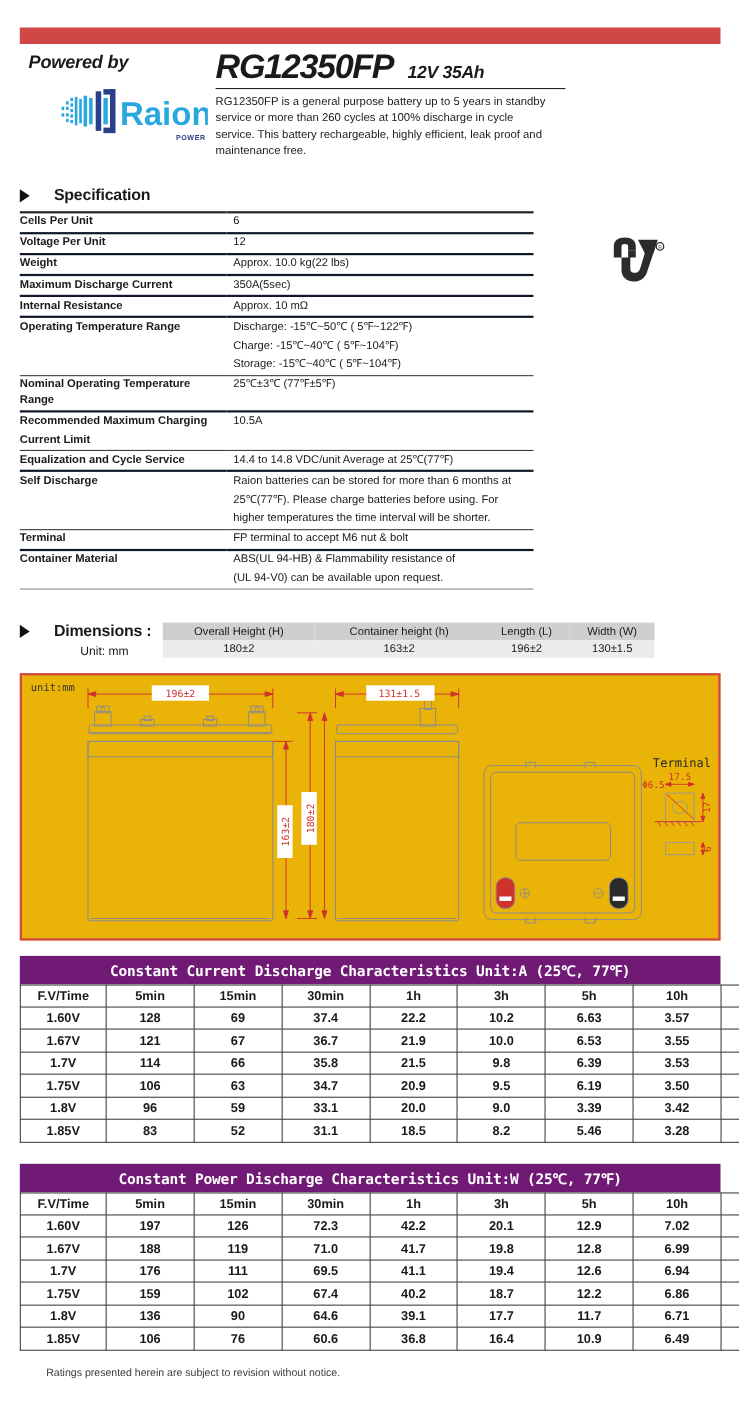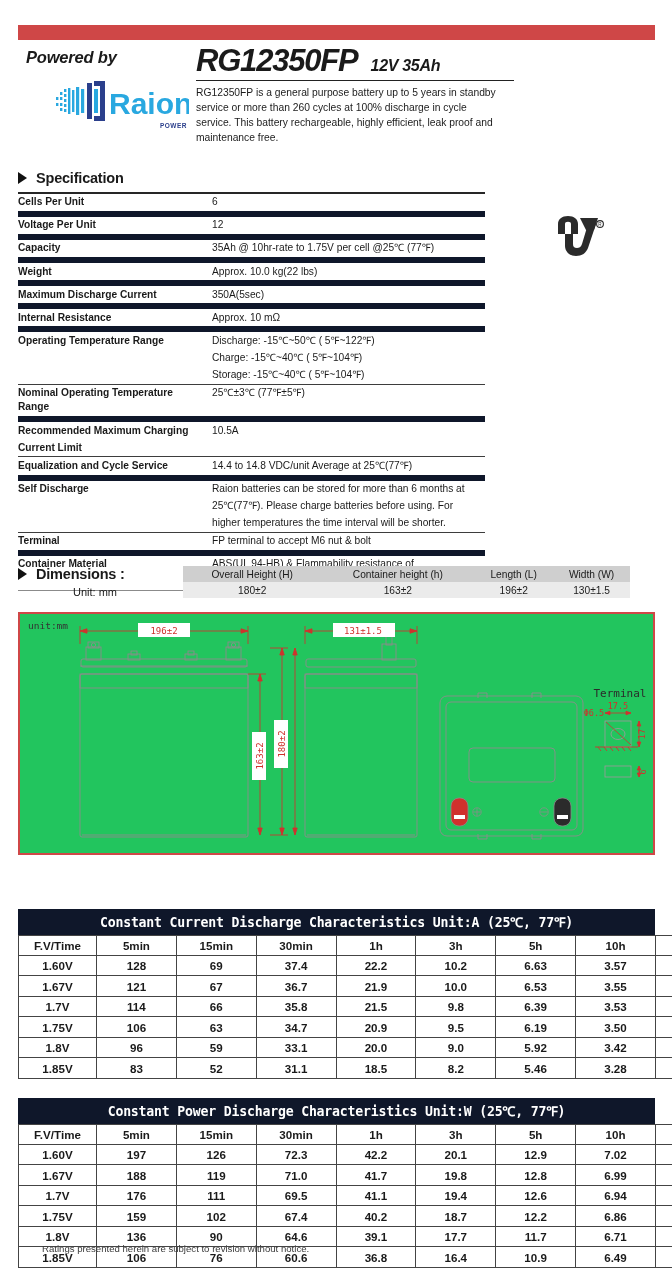--- a/index.html
+++ b/index.html
@@ -49,82 +49,80 @@
   .model-desc {
     margin-top: 4px; font-size: 10.3px; line-height: 1.47; width: 300px;
     color: #1c1c1c;
   }
 
   
   .ul-mark { position: absolute; left: 552px; top: 212px; width: 60px; height: 58px; }
 
   
   .sec-head {
-    position: absolute; display: flex; align-items: center; gap: 9px;
+    position: absolute; display: flex; align-items: center; gap: 22px;
   }
   .tri {
     width: 0; height: 0;
     border-left: 9px solid #111;
     border-top: 6.5px solid transparent;
     border-bottom: 6.5px solid transparent;
   }
   .sec-title { font-size: 14.5px; font-weight: bold; letter-spacing: -0.2px; }
 
   
   .spec-wrap { position: absolute; left: 18px; top: 192px; width: 467px; }
   table.spec { width: 100%; border-collapse: collapse; }
   table.spec td {
     font-size: 10.2px; padding: 1.3px 0 1.3px 0; vertical-align: top;
     line-height: 1.42;
   }
   table.spec td.k { width: 188px; font-weight: bold; padding-right: 6px; }
   table.spec td.v { padding-left: 6px; }
   table.spec tr.top td { border-top: 2.4px solid #262626; margin-left: 40px; }
-  table.spec tr.line td { border-top: 6px solid #0f172a; }
+  table.spec tr.line td { border-top: 2px solid #0f172a; }
   table.spec tr.line2 td { border-top: 1.7px solid #3d3d3d; }
   table.spec tr.nb td { border-top: none; }
   table.spec tr.bot td { border-bottom: 1px solid #8b8b8b; margin-left: 22px; }
 
   
   .dim-head { position: absolute; left: 18px; top: 566px; }
   .dim-head .tri { border-left-width: 9px; }
   .dim-unit {
     position: absolute; left: 26px; top: 586px; font-size: 11px; padding-left: 47px;
   }
   .dim-table {
     position: absolute; left: 148px; top: 566px; width: 447px;
     border-collapse: collapse;
-    margin-left: 35px;
   }
   .dim-table td {
     font-size: 10.2px; text-align: center; padding: 2.5px 0;
     border: none;
   }
   .dim-table tr.h td { background: #cfcfcf; }
   .dim-table tr.v td { background: #ebebeb; }
 
   
   .draw-frame {
     position: absolute; left: 18px; top: 612px; width: 637px; height: 243px;
-    border: 2.5px solid #cf4747; background: #22c55e;
+    border: 2.5px solid #cf4747; background: #eab308;
   }
   .draw-unit {
     position: absolute; left: 8px; top: 6px;
     font-family: "DejaVu Sans Mono", monospace; font-size: 9.5px; color: #333;
   }
   .draw-frame svg { position: absolute; left: 0; top: 0; }
 
   
   .dis { position: absolute; left: 18px; width: 637px; }
   .dis-title {
-    background: #0f172a; color: #fff; text-align: center;
+    background: #701a75; color: #fff; text-align: center;
     font-family: "DejaVu Sans Mono", monospace;
     font-size: 13.2px; font-weight: bold; padding: 3.5px 0 4px 0;
     letter-spacing: -0.2px;
-    margin-top: 40px;
   }
   table.dt { width: 100%; border-collapse: collapse; table-layout: fixed; }
   table.dt th, table.dt td {
     border: 1.2px solid #444; text-align: center;
     font-size: 11.6px; font-weight: bold; padding: 3.1px 0 3.4px 0;
     background: #fff;
   }
   table.dt col.c0 { width: 78px; }
   table.dt col.cx { width: 79.85px; }
 
@@ -208,24 +206,20 @@
       <tbody id="spec-body">
           <tr class="top">
             <td class="k">Cells Per Unit</td>
             <td class="v">6</td>
           </tr>
           <tr class="line">
             <td class="k">Voltage Per Unit</td>
             <td class="v">12</td>
           </tr>
           <tr class="line">
-            <td class="k">Capacity</td>
-            <td class="v">35Ah @ 10hr-rate to 1.75V per cell @25℃ (77℉)</td>
-          </tr>
-          <tr class="line">
             <td class="k">Weight</td>
             <td class="v">Approx. 10.0 kg(22 lbs)</td>
           </tr>
           <tr class="line">
             <td class="k">Maximum Discharge Current</td>
             <td class="v">350A(5sec)</td>
           </tr>
           <tr class="line">
             <td class="k">Internal Resistance</td>
             <td class="v">Approx. 10 mΩ</td>
@@ -502,21 +496,21 @@
             <td>3.50</td>
             <td>1.84</td>
           </tr>
           <tr>
             <td>1.8V</td>
             <td>96</td>
             <td>59</td>
             <td>33.1</td>
             <td>20.0</td>
             <td>9.0</td>
-            <td>5.92</td>
+            <td>3.39</td>
             <td>3.42</td>
             <td>1.81</td>
           </tr>
           <tr>
             <td>1.85V</td>
             <td>83</td>
             <td>52</td>
             <td>31.1</td>
             <td>18.5</td>
             <td>8.2</td>

